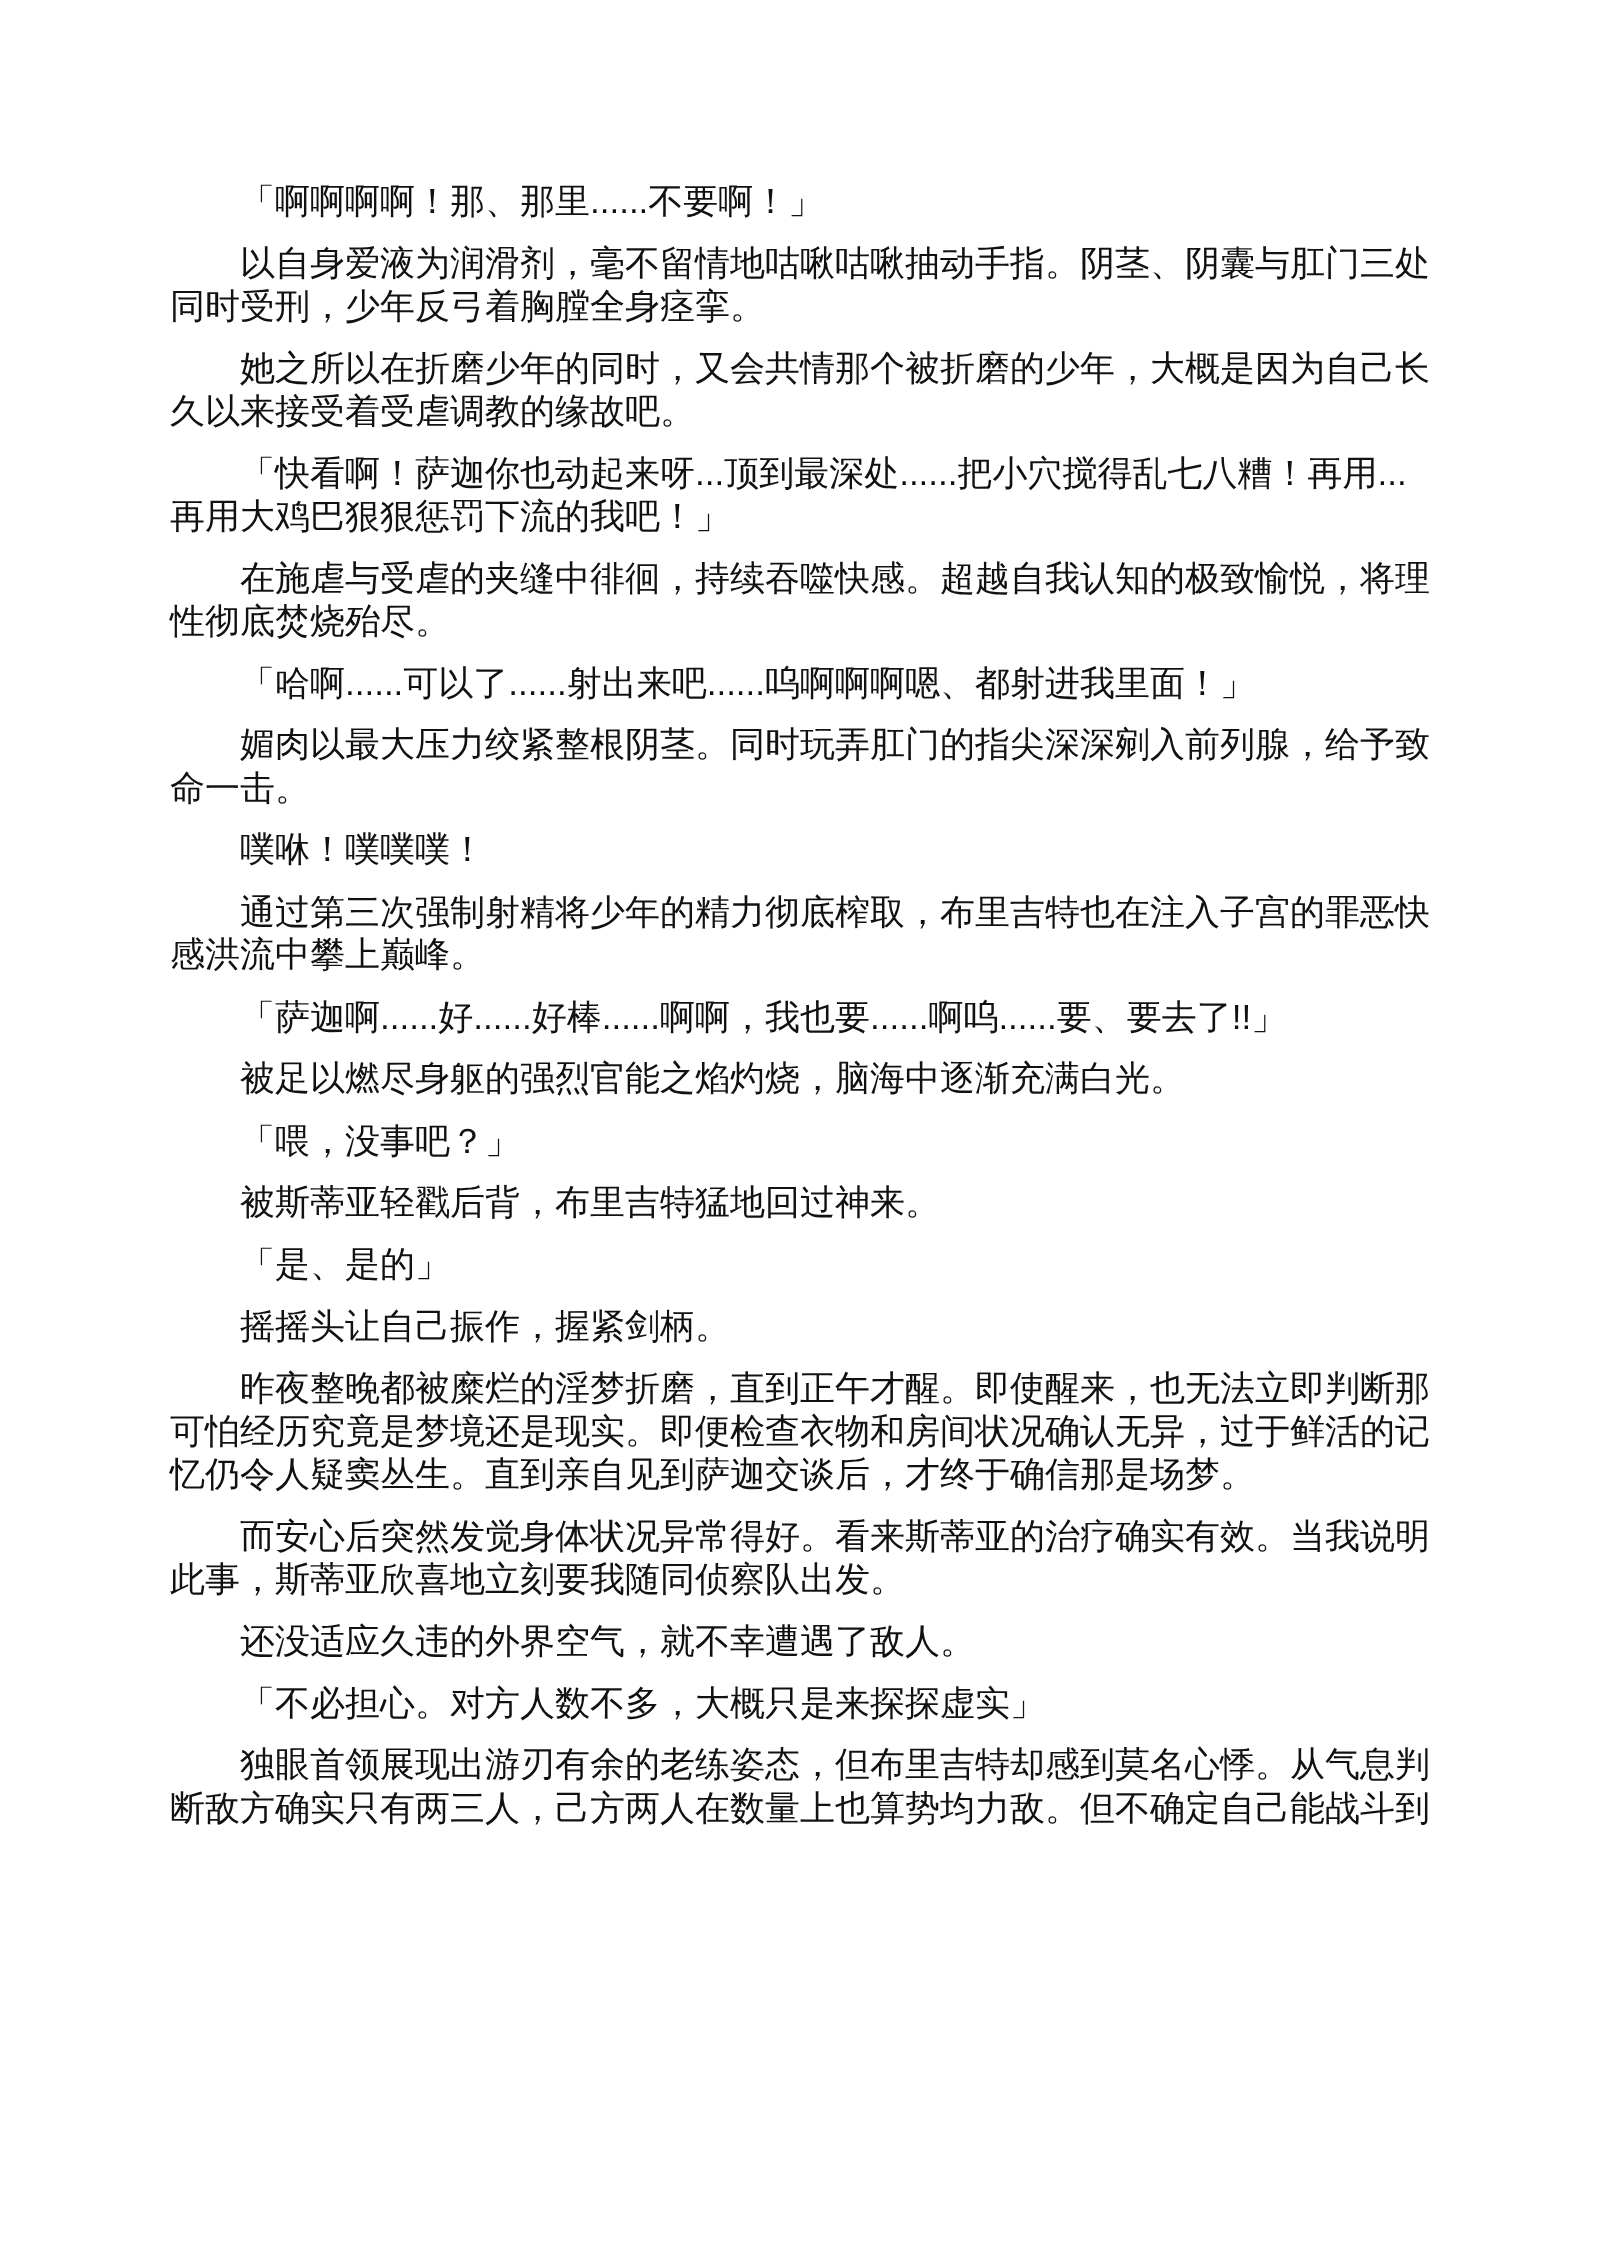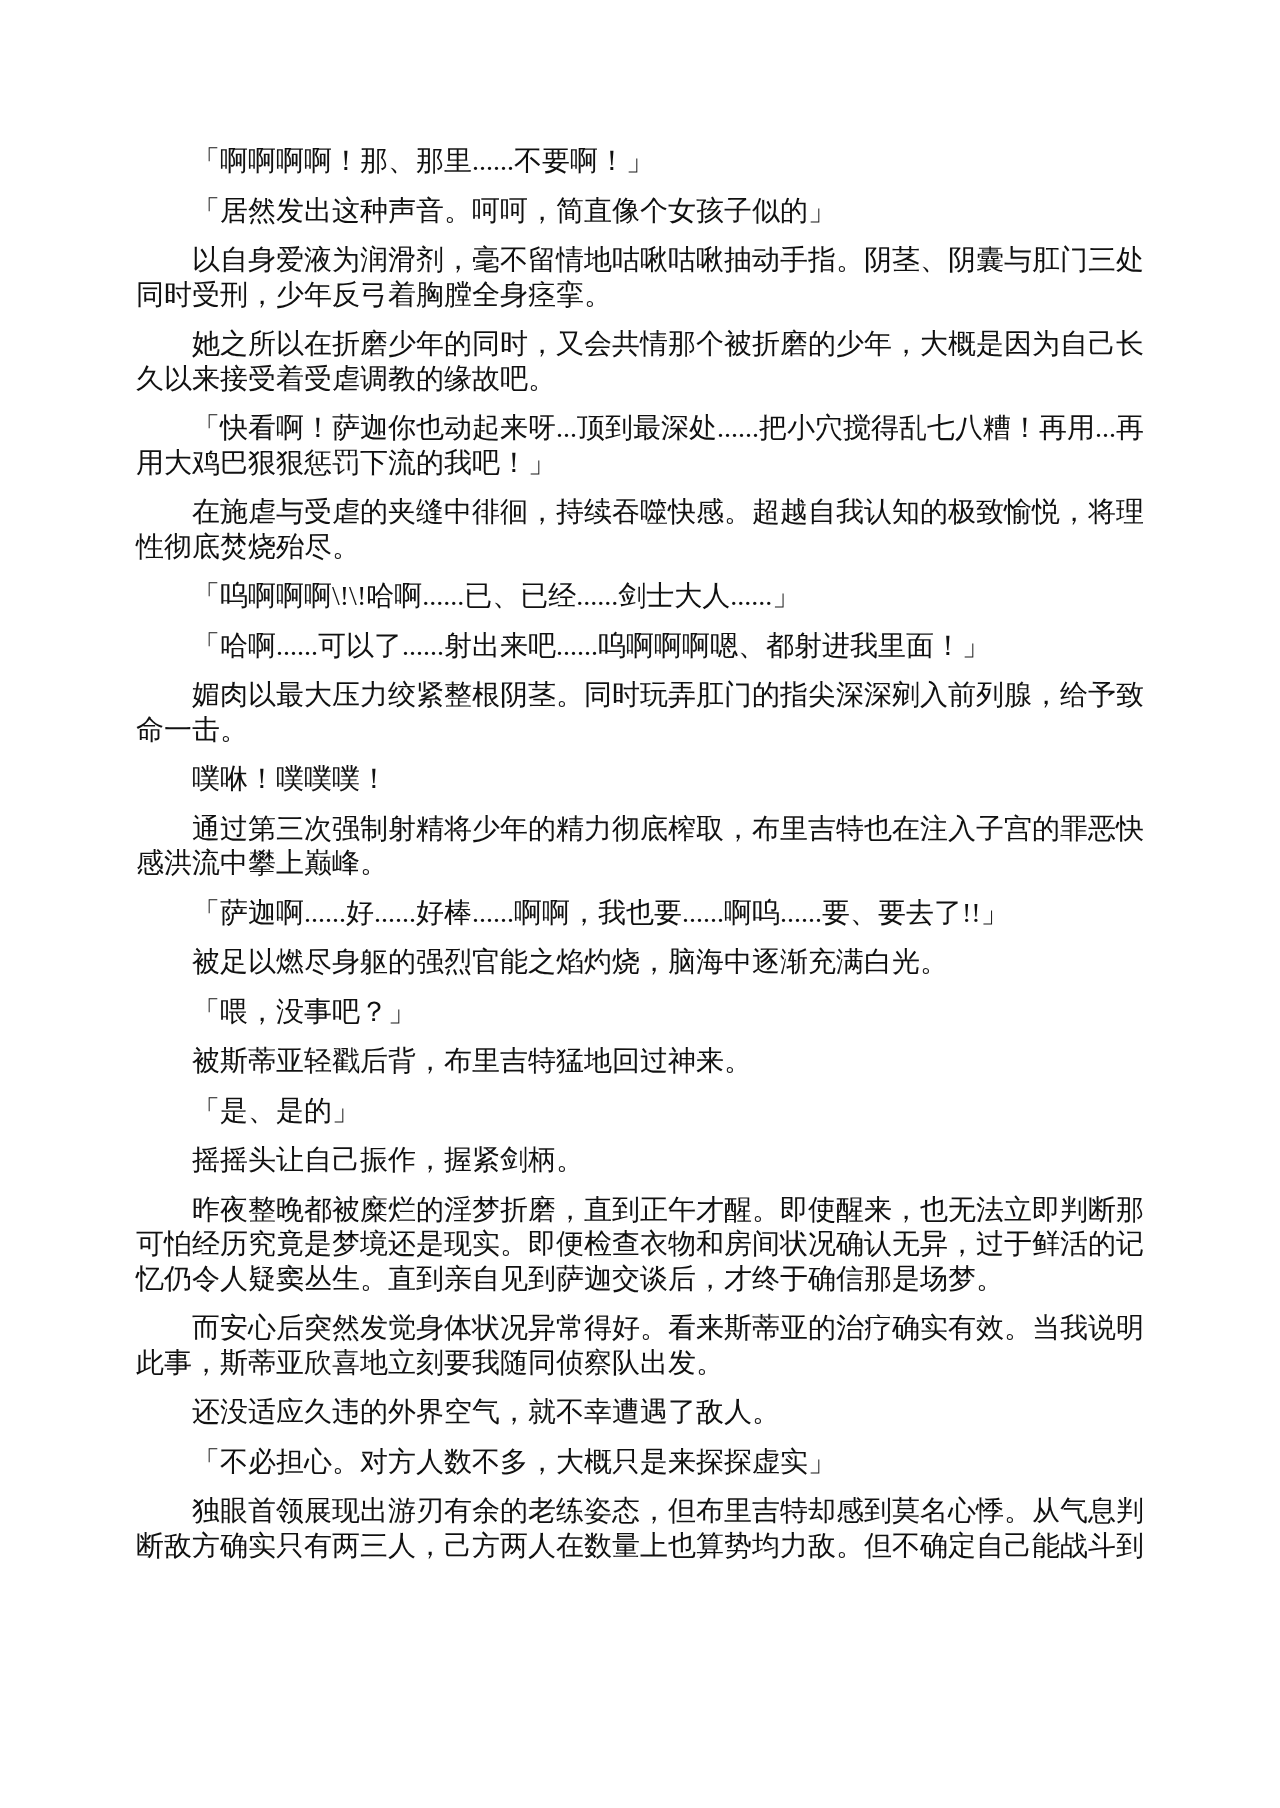--- a/index.html
+++ b/index.html
@@ -27,35 +27,32 @@
   .para {
     font-size: 28px;
     line-height: 34.5px;
     margin: 0 0 15px 0;
     text-indent: 2em;
     color: #111111;
     font-weight: 400;
     letter-spacing: 0;
     word-break: break-all;
     overflow-wrap: anywhere;
-    font-family: Liberation Serif, serif;
   }
 </style>
 </head>
 <body>
 
 <div class="page">
   <div class="text-content" id="text-content">
       <p class="para">「啊啊啊啊！那、那里......不要啊！」</p>
-      <p class="para">「居然发出这种声音。呵呵，简直像个女孩子似的」</p>
       <p class="para">以自身爱液为润滑剂，毫不留情地咕啾咕啾抽动手指。阴茎、阴囊与肛门三处同时受刑，少年反弓着胸膛全身痉挛。</p>
       <p class="para">她之所以在折磨少年的同时，又会共情那个被折磨的少年，大概是因为自己长久以来接受着受虐调教的缘故吧。</p>
       <p class="para">「快看啊！萨迦你也动起来呀...顶到最深处......把小穴搅得乱七八糟！再用...再用大鸡巴狠狠惩罚下流的我吧！」</p>
       <p class="para">在施虐与受虐的夹缝中徘徊，持续吞噬快感。超越自我认知的极致愉悦，将理性彻底焚烧殆尽。</p>
-      <p class="para">「呜啊啊啊\!\!哈啊......已、已经......剑士大人......」</p>
       <p class="para">「哈啊......可以了......射出来吧......呜啊啊啊嗯、都射进我里面！」</p>
       <p class="para">媚肉以最大压力绞紧整根阴茎。同时玩弄肛门的指尖深深剜入前列腺，给予致命一击。</p>
       <p class="para">噗咻！噗噗噗！</p>
       <p class="para">通过第三次强制射精将少年的精力彻底榨取，布里吉特也在注入子宫的罪恶快感洪流中攀上巅峰。</p>
       <p class="para">「萨迦啊......好......好棒......啊啊，我也要......啊呜......要、要去了!!」</p>
       <p class="para">被足以燃尽身躯的强烈官能之焰灼烧，脑海中逐渐充满白光。</p>
       <p class="para">「喂，没事吧？」</p>
       <p class="para">被斯蒂亚轻戳后背，布里吉特猛地回过神来。</p>
       <p class="para">「是、是的」</p>
       <p class="para">摇摇头让自己振作，握紧剑柄。</p>

